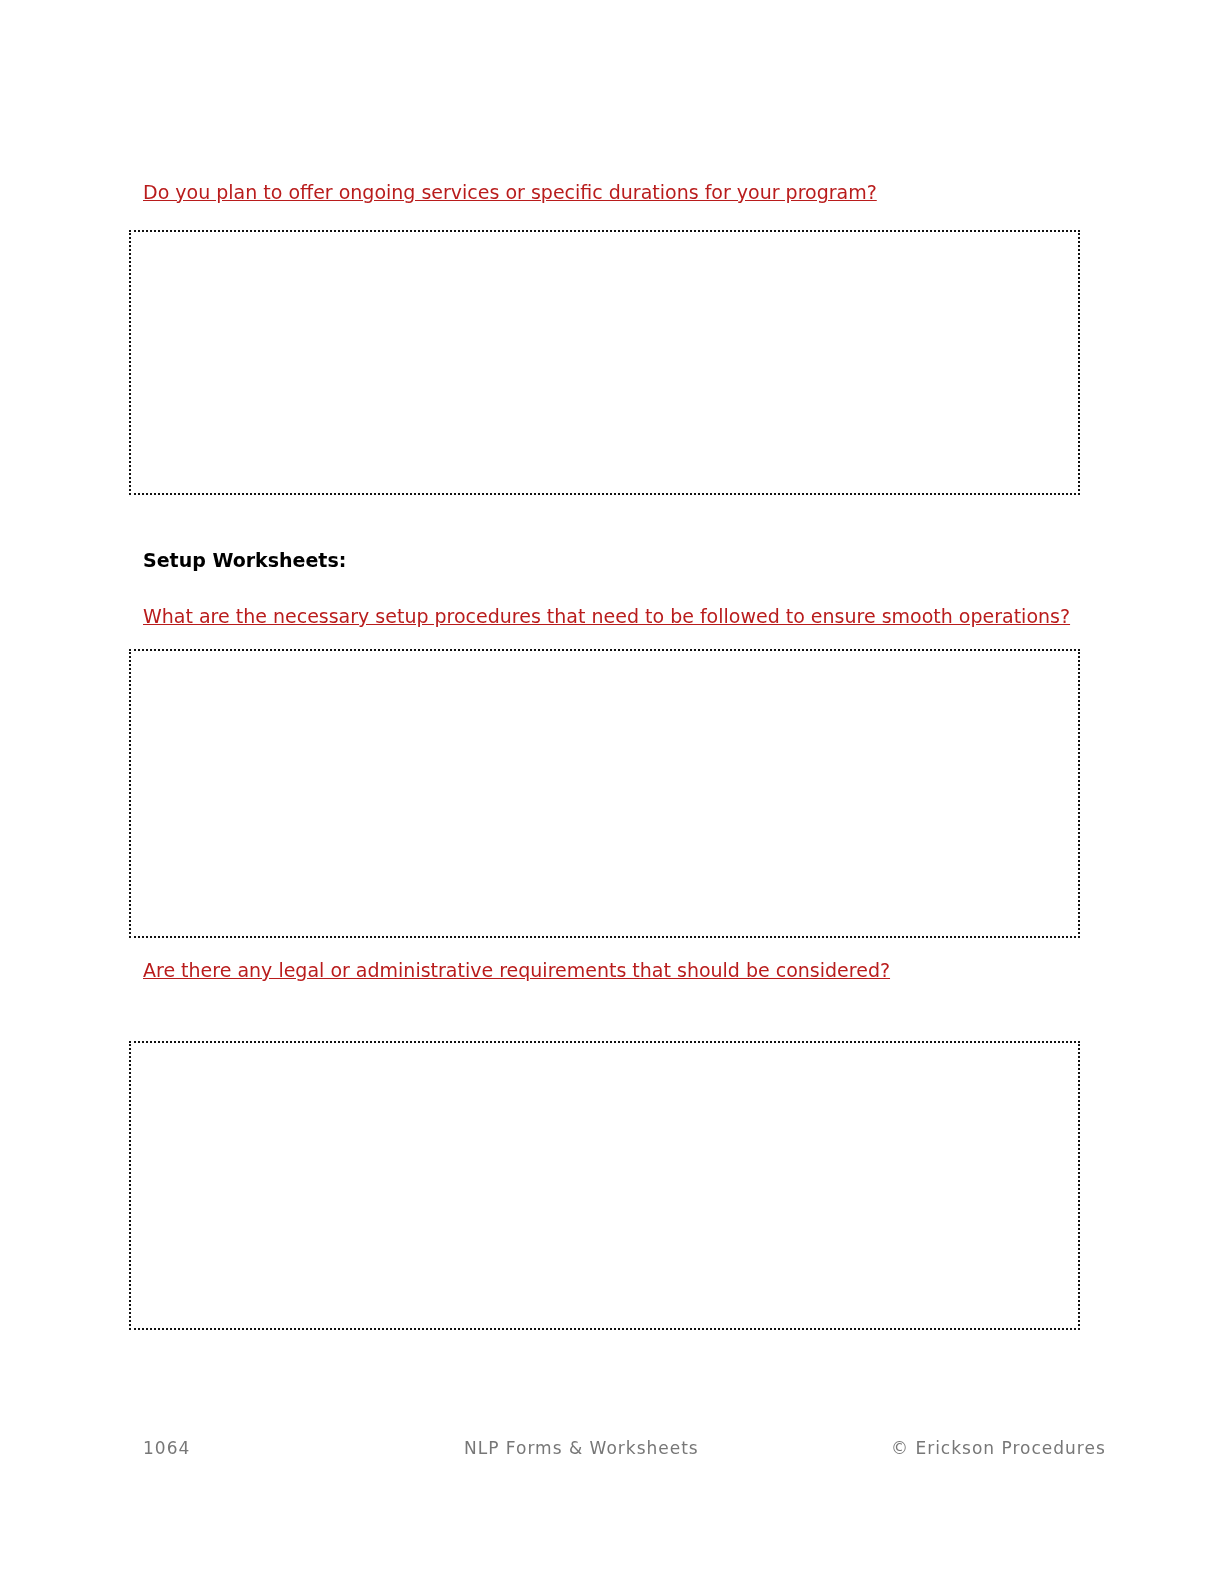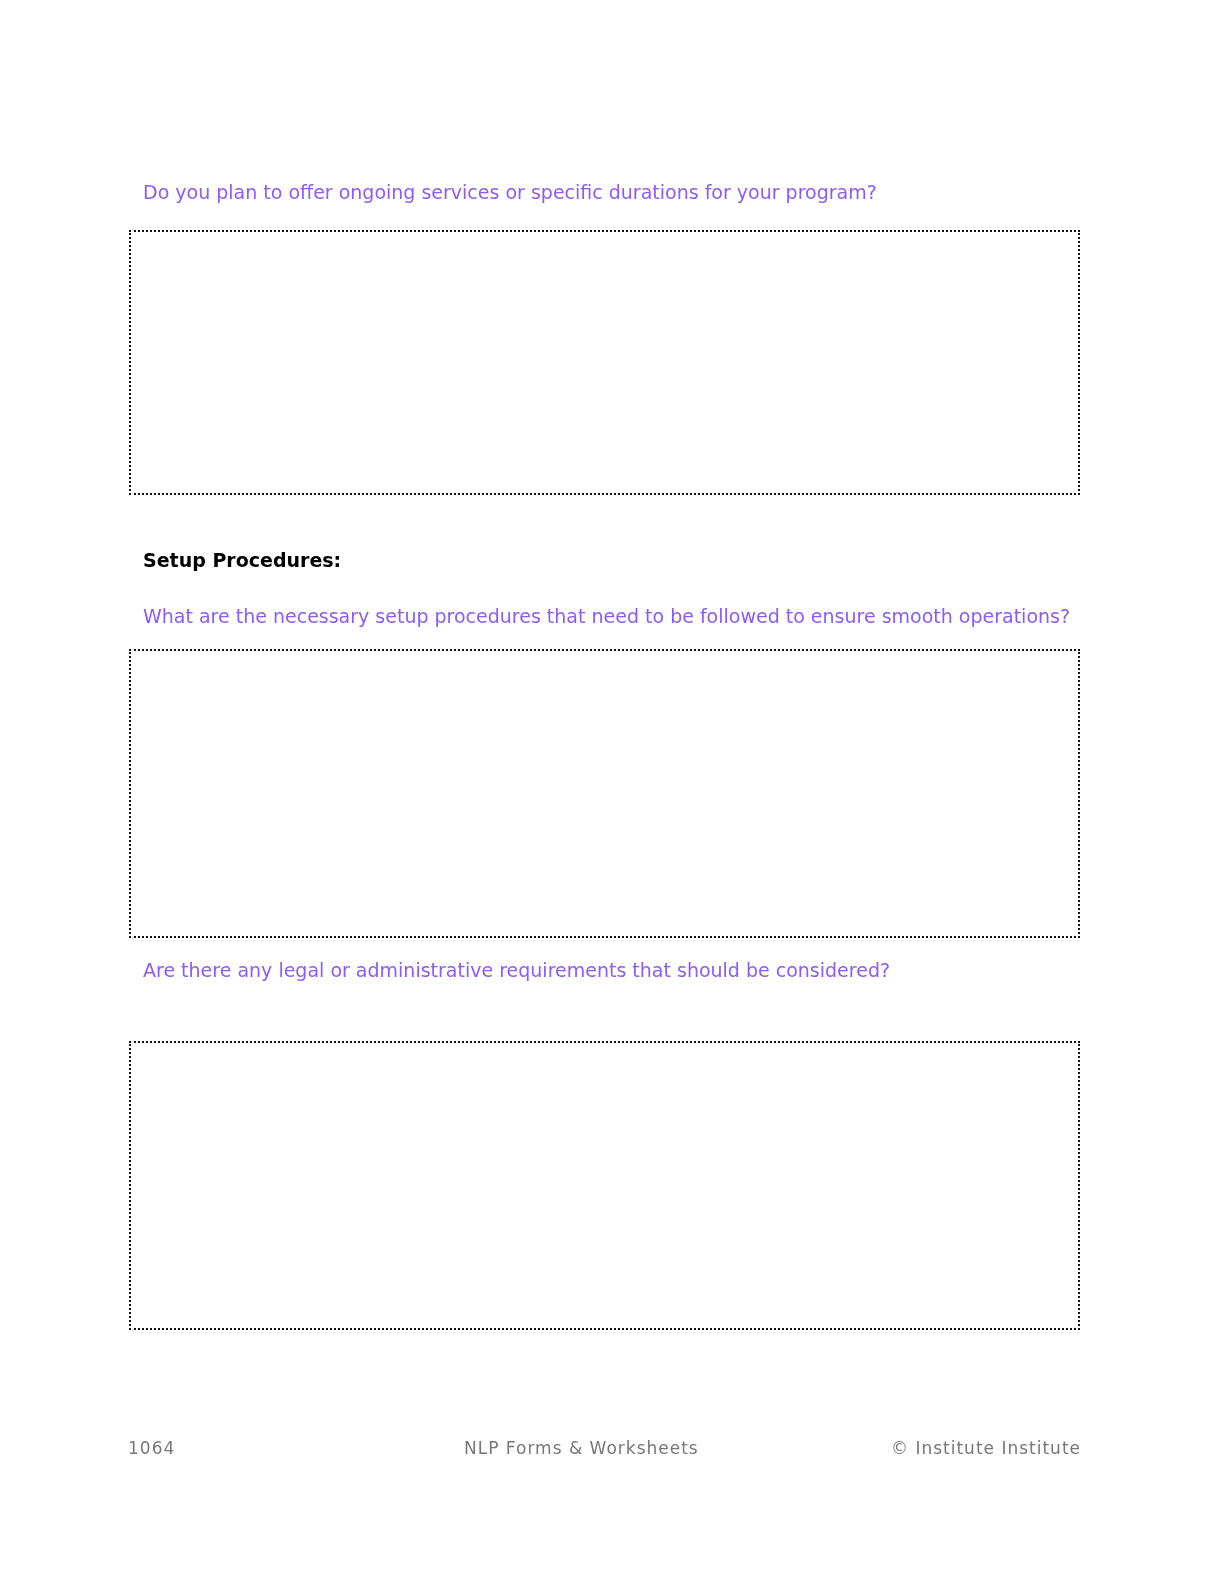--- a/index.html
+++ b/index.html
@@ -1,31 +1,31 @@
 <!DOCTYPE html>
 <html><head>
   <meta charset="utf-8">
   <style>
     html, body { margin: 0; padding: 0; background: #ffffff; }
     body { width: 1224px; height: 1584px; position: relative; font-family: "DejaVu Sans", sans-serif; color: #111; }
-    .q { position: absolute; left: 143px; font-size: 19px; line-height: 24px; color: #8b5cf6; white-space: nowrap; }
+    .q { position: absolute; left: 143px; font-size: 19px; line-height: 24px; color: #b91c1c; white-space: nowrap; text-decoration: underline; }
     .h { position: absolute; left: 143px; font-size: 19px; line-height: 24px; font-weight: bold; color: #000; }
     .box { position: absolute; left: 129px; width: 951px; border: 2px dotted #111; box-sizing: border-box; }
     .foot { position: absolute; top: 1437px; font-size: 17px; line-height: 22px; color: #777; letter-spacing: 1px; }
   </style>
 </head>
 <body>
 
 <div>
   <div class="q" style="top:180px;">Do you plan to offer ongoing services or specific durations for your program?</div>
   <div class="box" style="top:230px; height:265px;"></div>
 
-  <div class="h" style="top:548px;">Setup Procedures:</div>
+  <div class="h" style="top:548px;">Setup Worksheets:</div>
   <div class="q" style="top:604px;">What are the necessary setup procedures that need to be followed to ensure smooth operations?</div>
   <div class="box" style="top:649px; height:289px;"></div>
 
   <div class="q" style="top:958px;">Are there any legal or administrative requirements that should be considered?</div>
   <div class="box" style="top:1041px; height:289px;"></div>
 
-  <div class="foot" style="left:128px;">1064</div>
+  <div class="foot" style="left:143px;">1064</div>
   <div class="foot" style="left:464px;">NLP Forms &amp; Worksheets</div>
-  <div class="foot" style="left:891px;">© Institute Institute</div>
+  <div class="foot" style="left:891px;">© Erickson Procedures</div>
 </div>
 
 </body></html>

